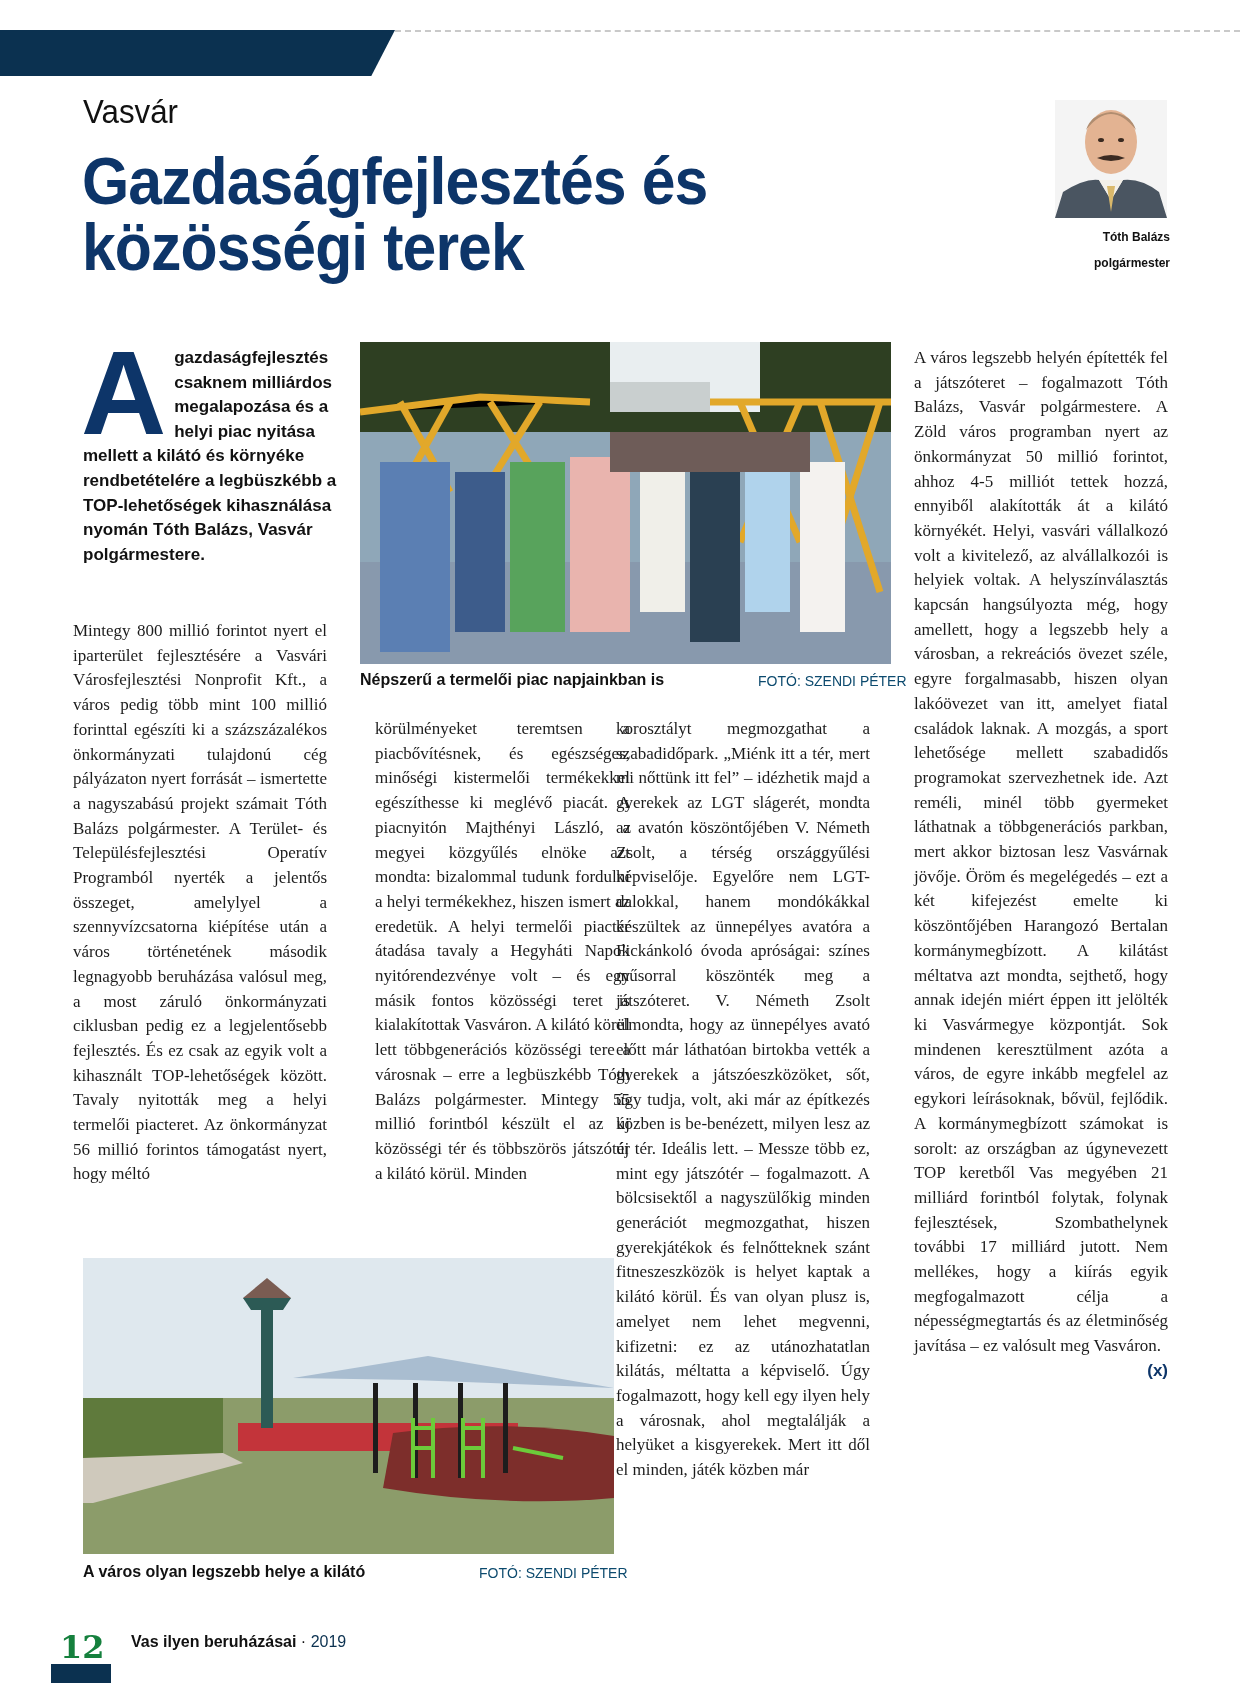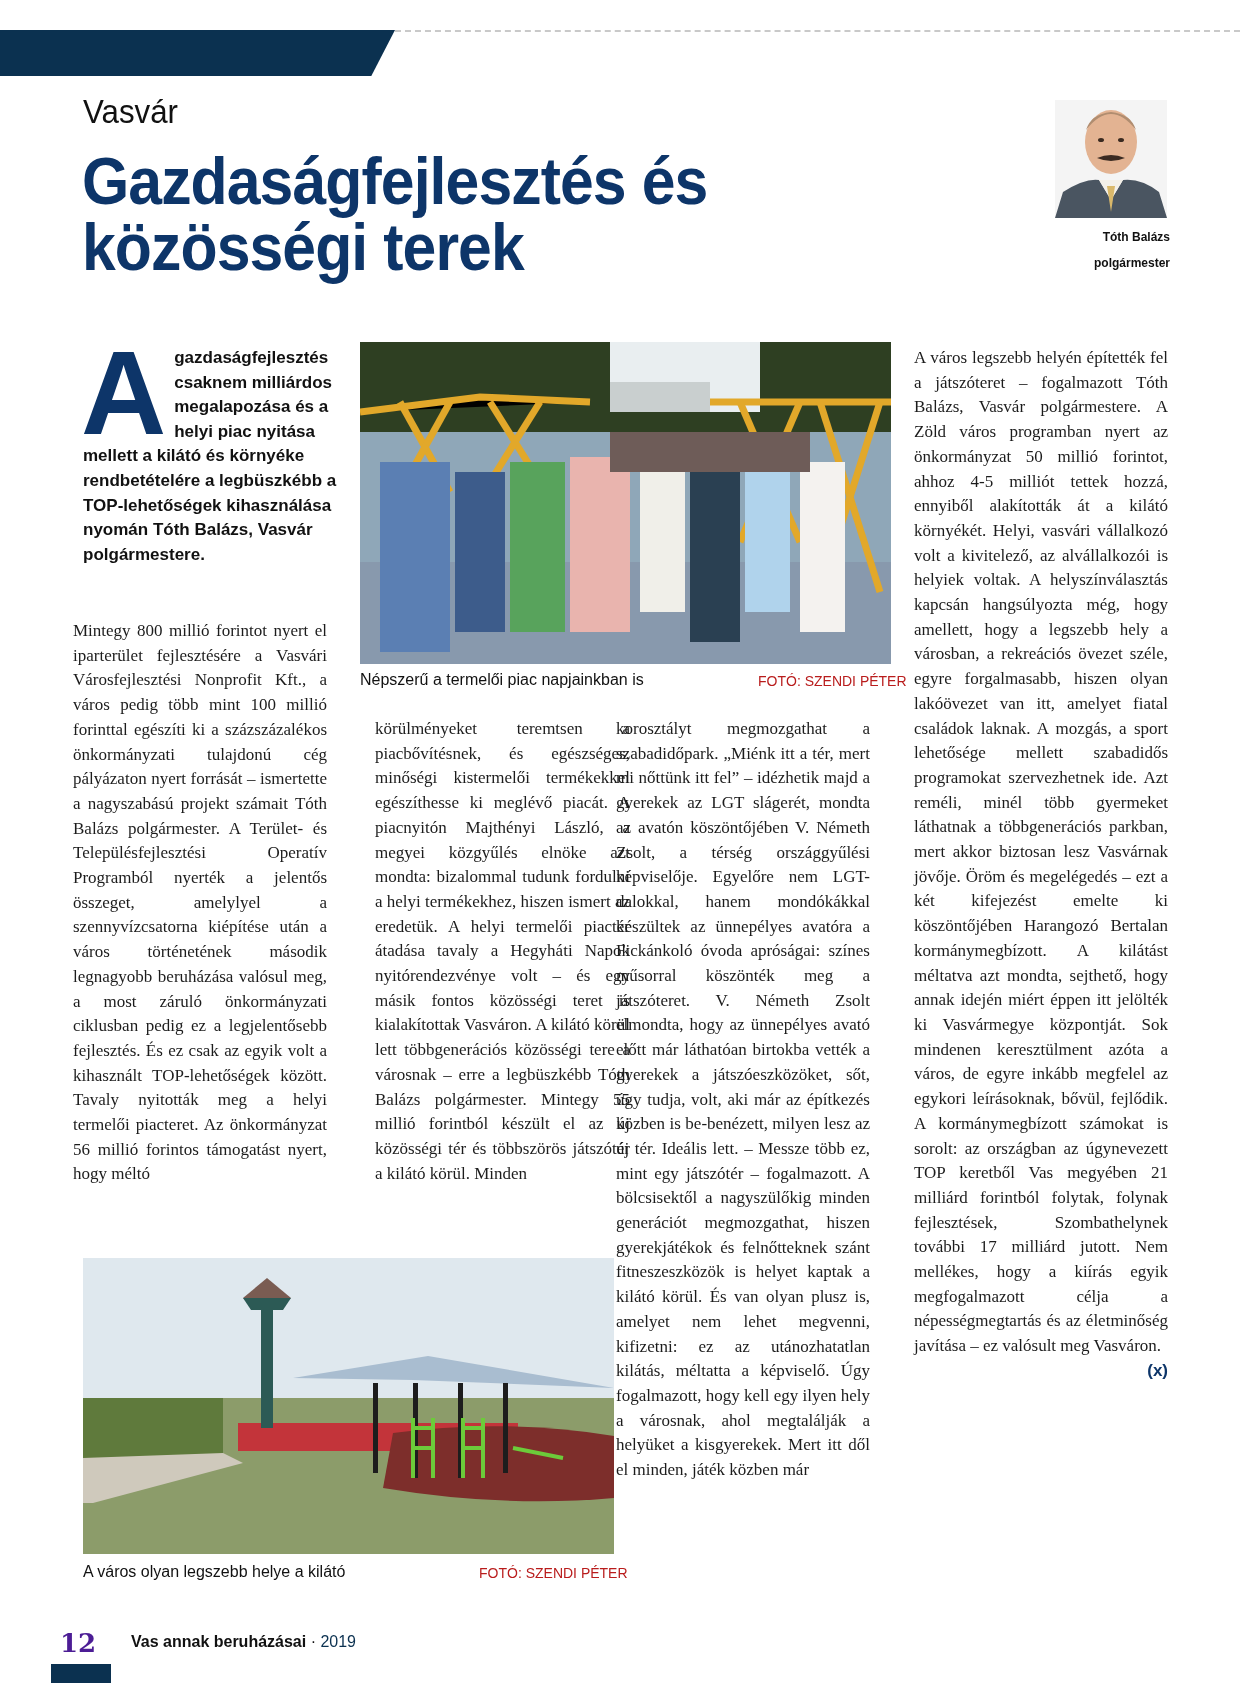--- a/index.html
+++ b/index.html
@@ -14,24 +14,24 @@
   .dropcap { float:left; font-family:"Liberation Sans", sans-serif; font-weight:bold; font-size:118px; line-height:86px; color:#0d3569; margin:4px 8px 0 -2px; height:90px; }
   .col { position:absolute; font-size:17px; line-height:24.7px; text-align:justify; hyphens:manual; margin:0; }
   .col p { margin:0; }
   .col1 { left:73px; top:619px; width:254px; }
   .col2 { left:375px; top:717px; width:255px; }
   .col3 { left:616px; top:717px; width:254px; }
   .col4 { left:914px; top:346px; width:254px; }
   .photo { position:absolute; overflow:hidden; }
   .photo-market { left:360px; top:342px; width:531px; height:322px; }
   .photo-tower { left:83px; top:1258px; width:531px; height:296px; }
-  .caption { position:absolute; font-family:"Liberation Sans", sans-serif; font-weight:normal; font-size:16px; color:#111; }
-  .credit { position:absolute; font-family:"Liberation Sans", sans-serif; font-size:14px; color:#b91c1c; }
+  .caption { position:absolute; font-family:"Liberation Sans", sans-serif; font-weight:bold; font-size:16px; color:#111; }
+  .credit { position:absolute; font-family:"Liberation Sans", sans-serif; font-size:14px; color:#0c4a6e; }
   .x-mark { font-family:"Liberation Sans", sans-serif; font-weight:bold; color:#0d3569; float:right; }
-  .page-num { position:absolute; left:60px; top:1628px; font-family:"DejaVu Serif", serif; font-weight:bold; font-size:26px; color:#4c1d95; }
+  .page-num { position:absolute; left:60px; top:1628px; font-family:"DejaVu Serif", serif; font-weight:bold; font-size:32px; color:#15803d; }
   .footer-pub { position:absolute; left:131px; top:1633px; font-family:"Liberation Sans", sans-serif; font-size:16px; color:#111; }
   .footer-pub b { font-weight:bold; }
   .footer-year { color:#0b3150; }
   .bottombar { position:absolute; left:51px; top:1664px; width:60px; height:19px; background:#0b3150; }
 </style>
 </head>
 <body>
 
 <div class="topbar"></div>
 <div class="dashed"></div>
@@ -132,14 +132,14 @@
         <path d="M330 160 L330 220 M350 160 L350 220 M330 170 L350 170 M330 190 L350 190"></path>
         <path d="M380 160 L380 220 M400 160 L400 220 M380 170 L400 170 M380 190 L400 190"></path>
         <path d="M430 190 L480 200"></path>
       </g>
   </svg>
 </div>
 <div class="caption" style="left:83px; top:1563px;">A város olyan legszebb helye a kilátó</div>
 <div class="credit" style="left:479px; top:1565px;">FOTÓ: SZENDI PÉTER</div>
 
 <div class="page-num">12</div>
-<div class="footer-pub"><b>Vas annak beruházásai</b><span> · </span><span class="footer-year">2019</span></div>
+<div class="footer-pub"><b>Vas ilyen beruházásai</b><span> · </span><span class="footer-year">2019</span></div>
 <div class="bottombar"></div>
 
 </body></html>

